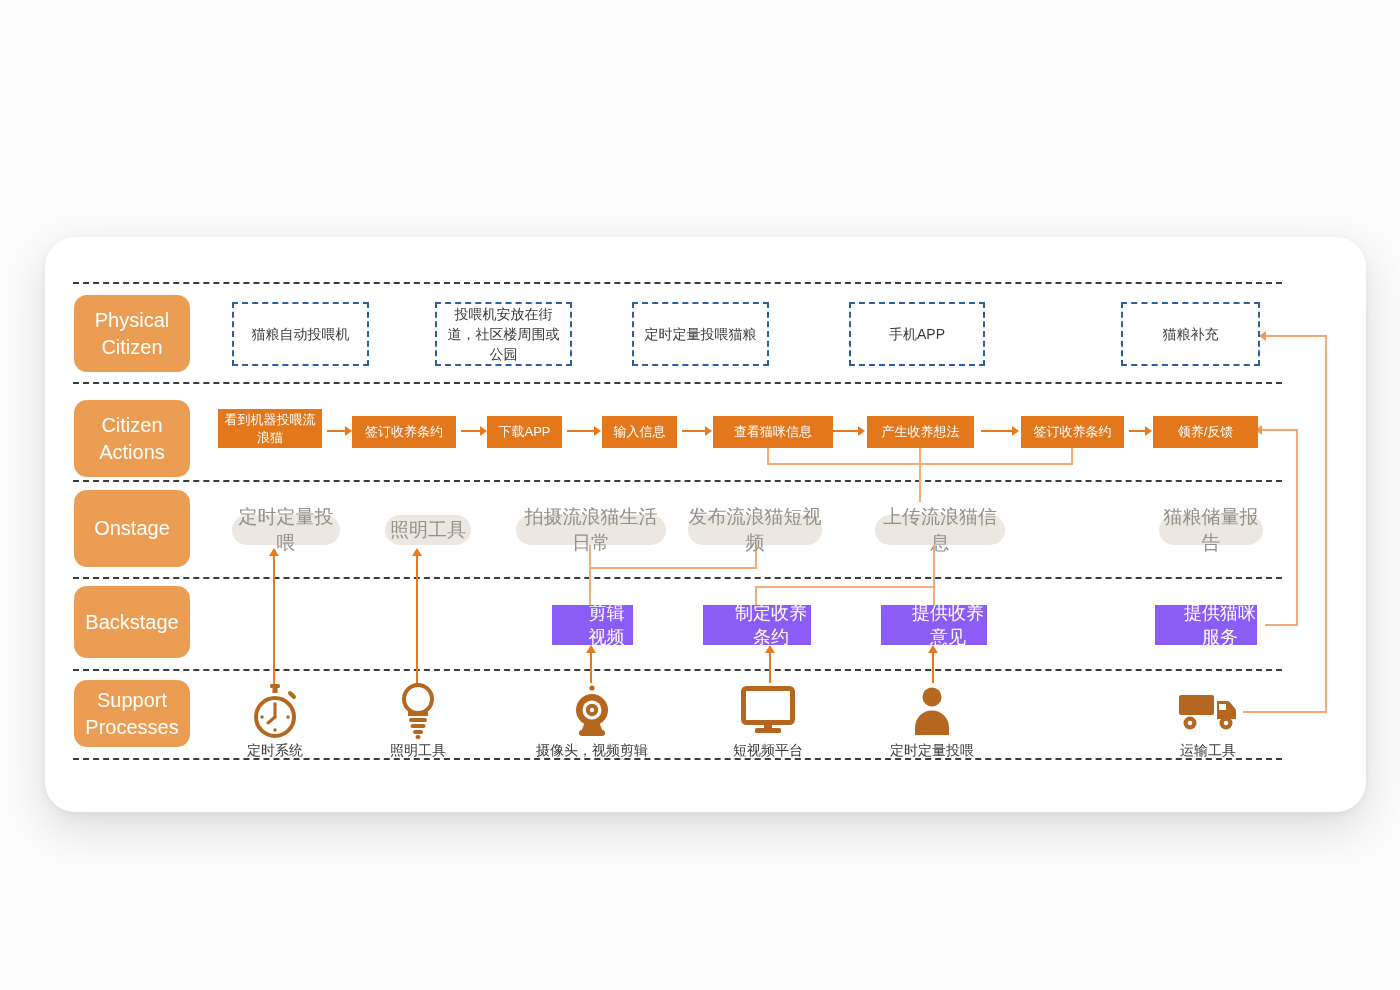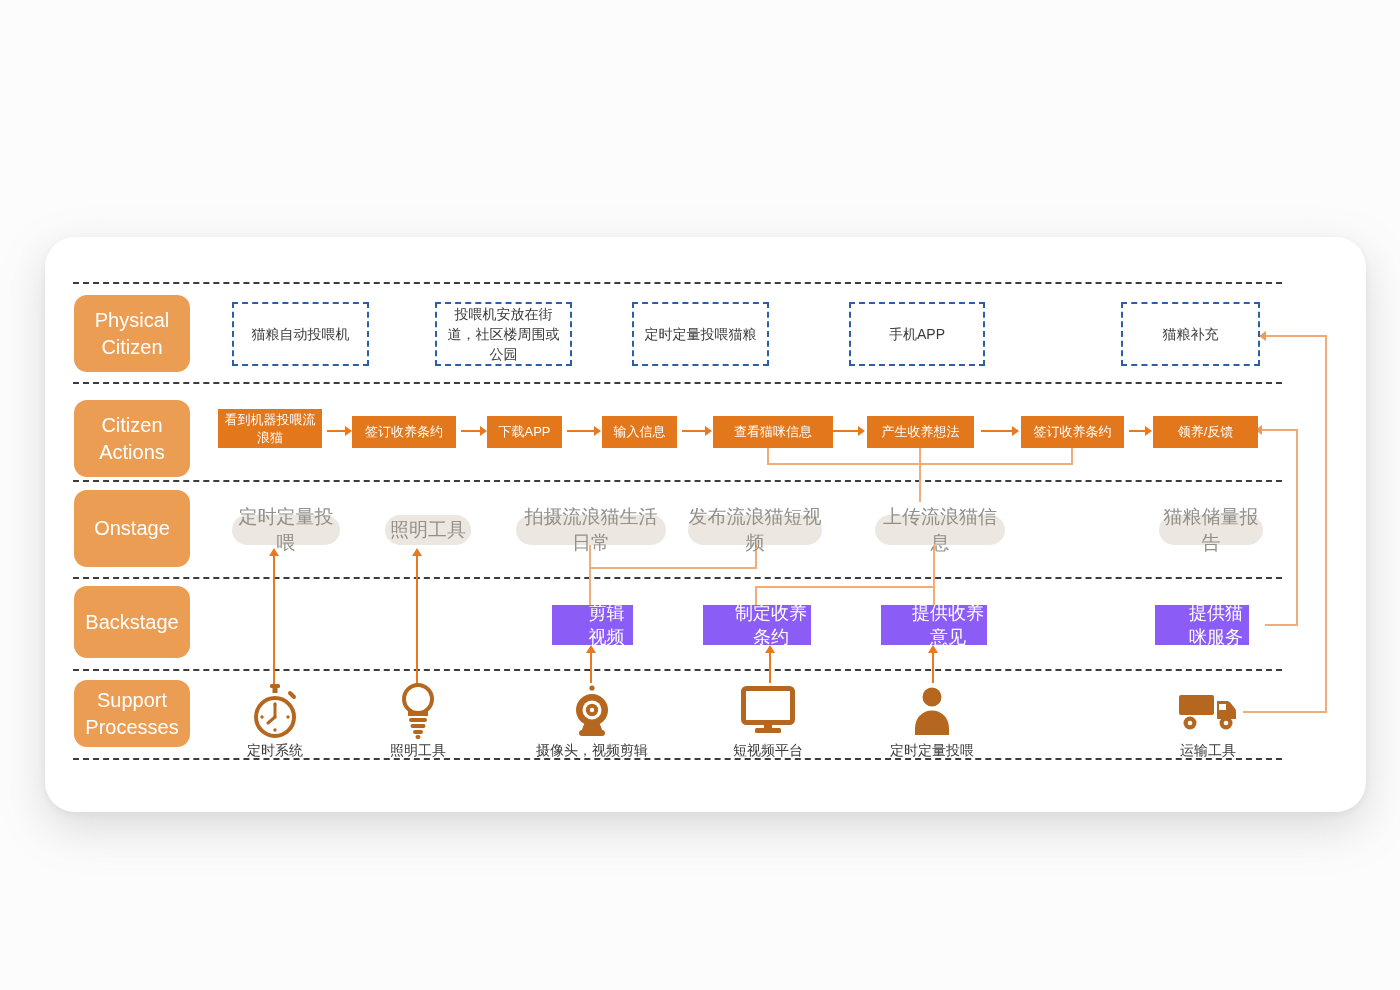--- a/index.html
+++ b/index.html
@@ -119,21 +119,21 @@
   <div class="pill" style="left:232px;width:108px">定时定量投喂</div>
   <div class="pill" style="left:385px;width:86px">照明工具</div>
   <div class="pill" style="left:516px;width:150px">拍摄流浪猫生活日常</div>
   <div class="pill" style="left:688px;width:134px">发布流浪猫短视频</div>
   <div class="pill" style="left:875px;width:130px">上传流浪猫信息</div>
   <div class="pill" style="left:1159px;width:104px">猫粮储量报告</div>
 
   <div class="bsbox" style="left:552px;width:81px">剪辑视频</div>
   <div class="bsbox" style="left:703px;width:108px">制定收养条约</div>
   <div class="bsbox" style="left:881px;width:106px">提供收养意见</div>
-  <div class="bsbox" style="left:1155px;width:94px">提供猫咪服务</div>
+  <div class="bsbox" style="left:1155px;width:102px">提供猫咪服务</div>
 
   <div class="conn" style="left:767px;top:448px;width:2px;height:17px"></div>
   <div class="conn" style="left:767px;top:463px;width:306px;height:2px"></div>
   <div class="conn" style="left:1071px;top:448px;width:2px;height:17px"></div>
   <div class="conn" style="left:919px;top:448px;width:2px;height:54px"></div>
 
   <div class="conn" style="left:589px;top:545px;width:2px;height:60px"></div>
   <div class="conn" style="left:589px;top:567px;width:168px;height:2px"></div>
   <div class="conn" style="left:755px;top:545px;width:2px;height:24px"></div>
 

